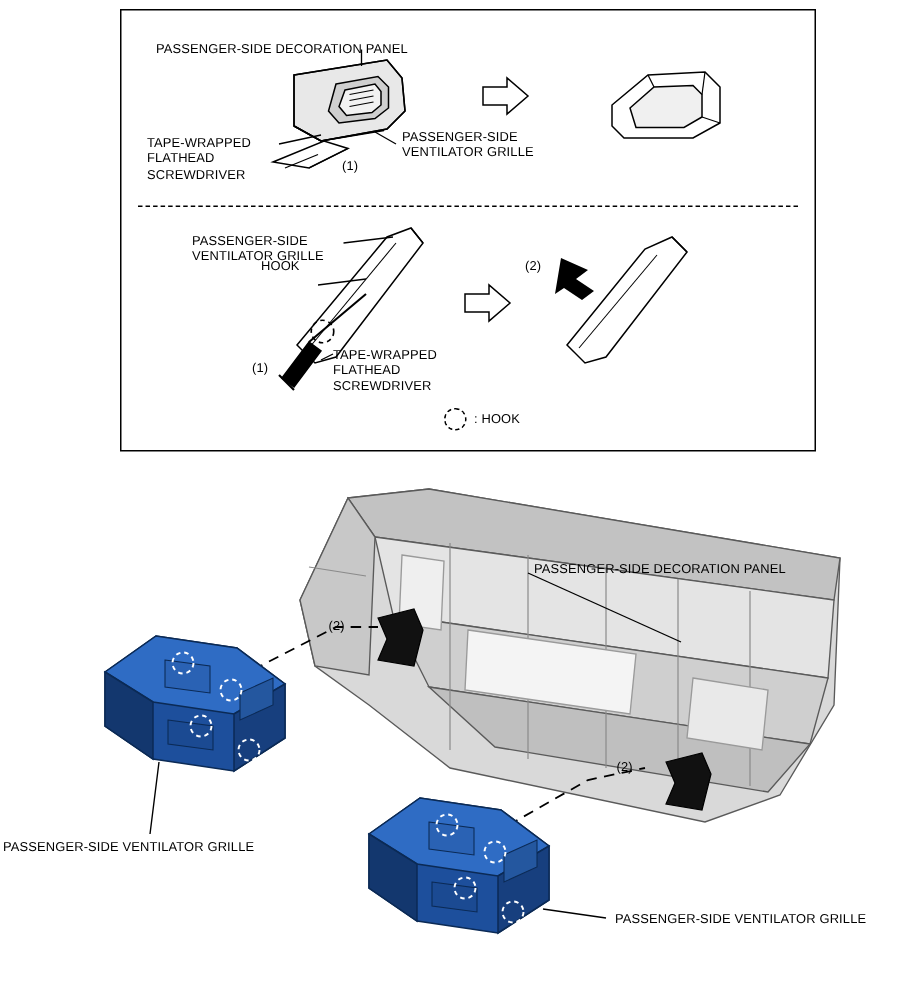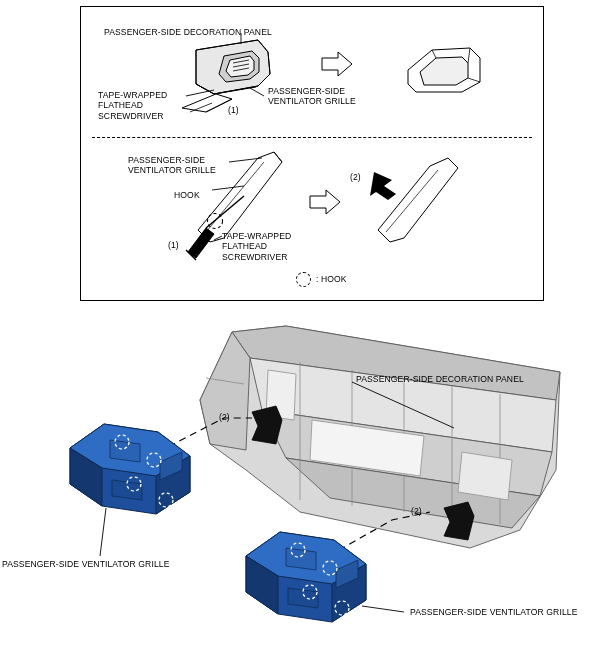--- a/index.html
+++ b/index.html
@@ -219,21 +219,21 @@
 SCREWDRIVER</div>
 
   <div class="lbl" style="left:268px; top:86px;">PASSENGER-SIDE
 VENTILATOR GRILLE</div>
 
   <div class="lbl" style="left:228px; top:105px;">(1)</div>
 
   <div class="lbl" style="left:128px; top:155px;">PASSENGER-SIDE
 VENTILATOR GRILLE</div>
 
-  <div class="lbl" style="left:174px; top:190px;">HOOK</div>
+  <div class="lbl" style="left:174px; top:172px;">HOOK</div>
 
   <div class="lbl" style="left:222px; top:231px;">TAPE-WRAPPED
 FLATHEAD
 SCREWDRIVER</div>
 
   <div class="lbl" style="left:168px; top:240px;">(1)</div>
 
   <div class="lbl" style="left:350px; top:172px;">(2)</div>
 
   <div class="legend-dashcircle" style="left:296px; top:272px;"></div>

